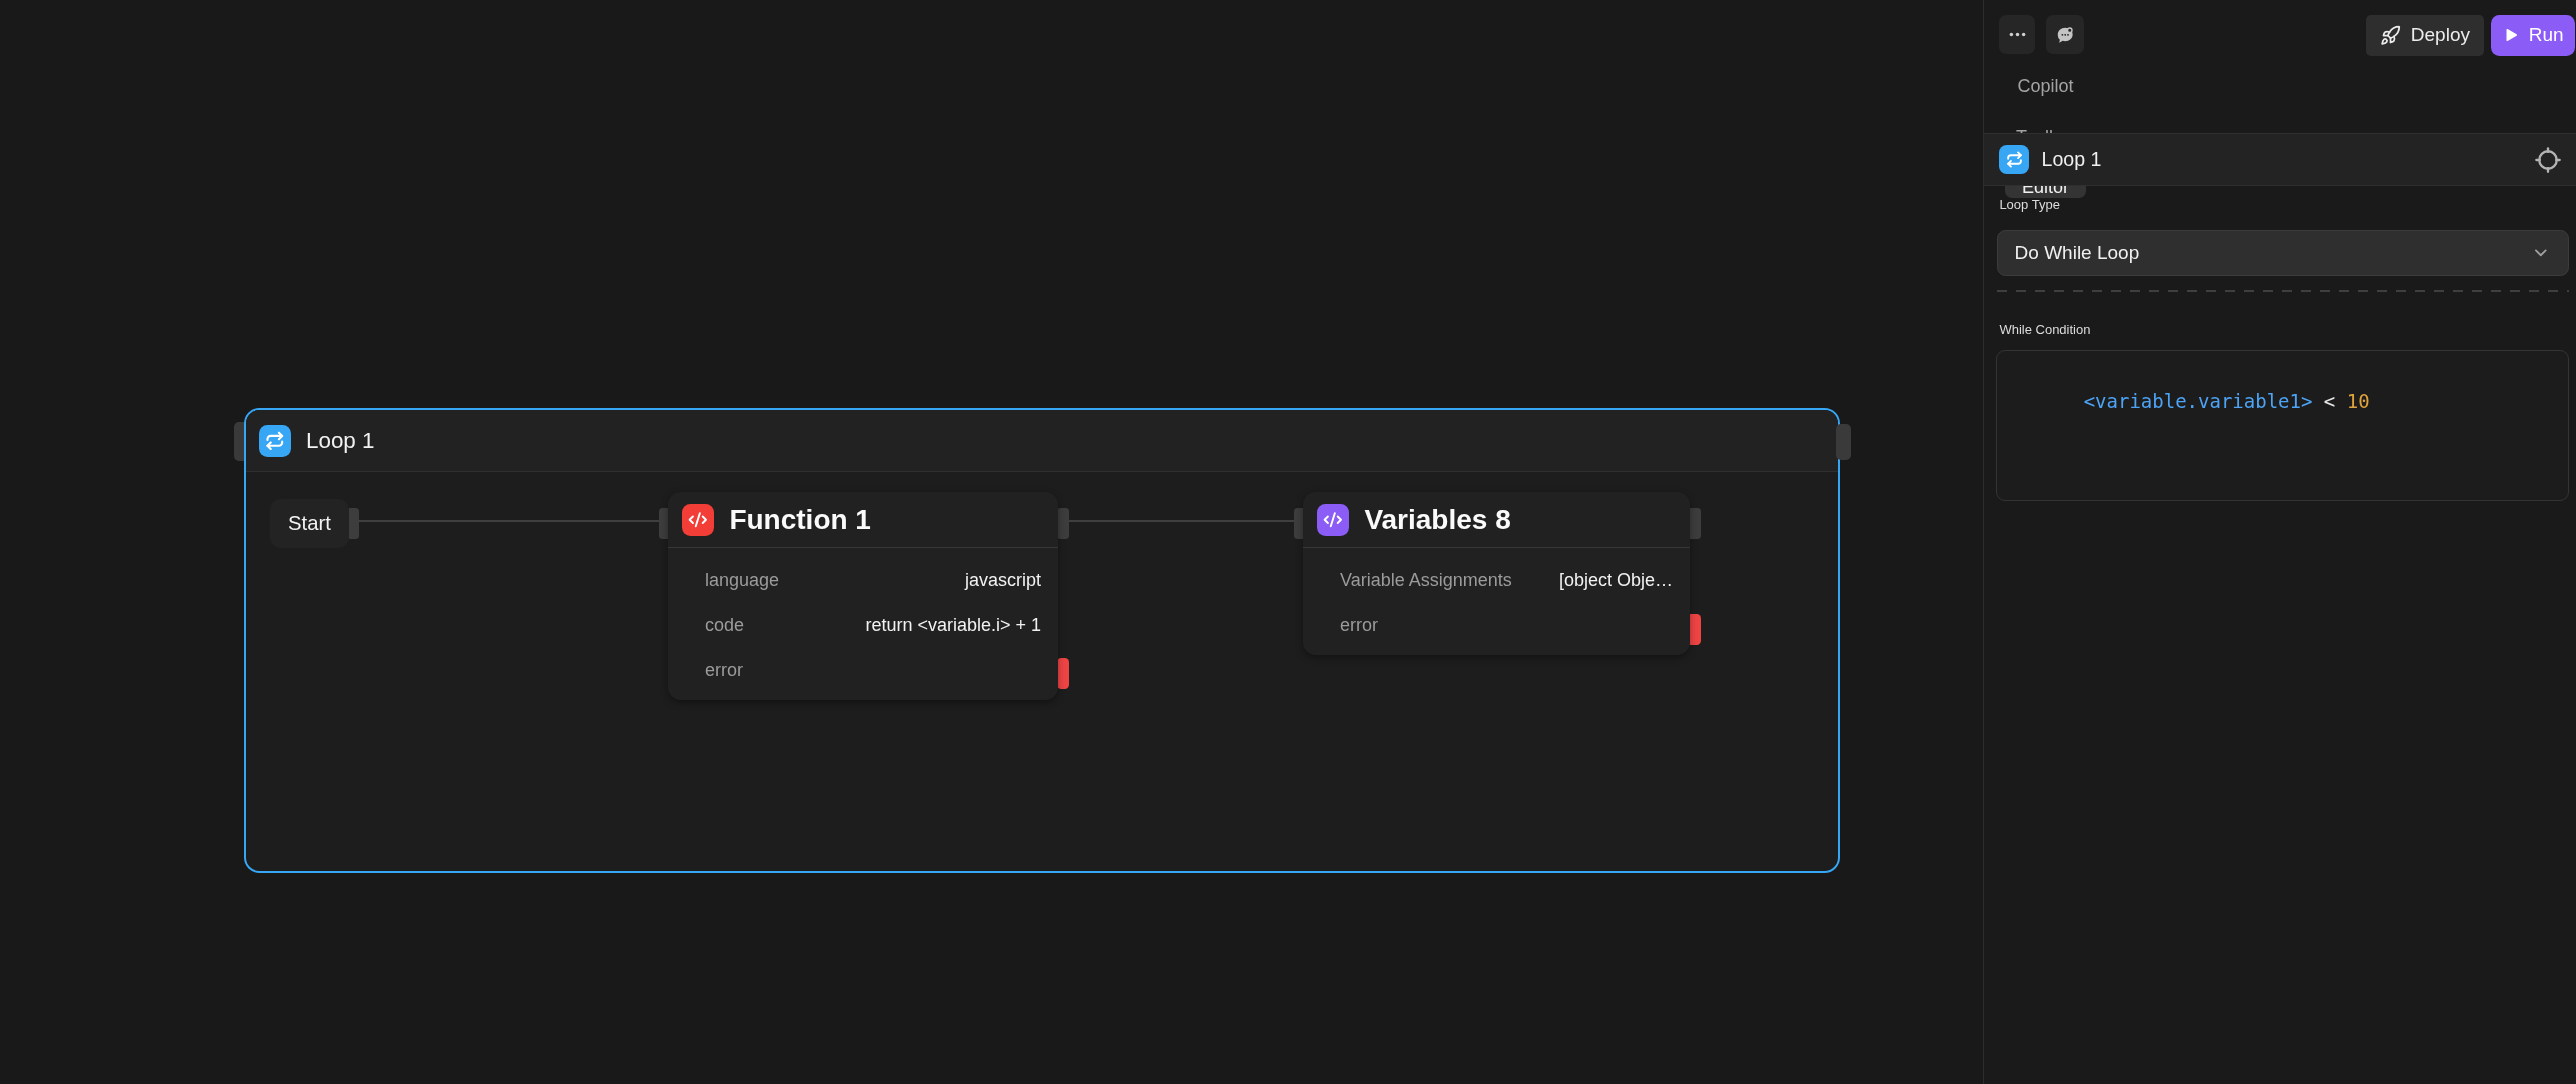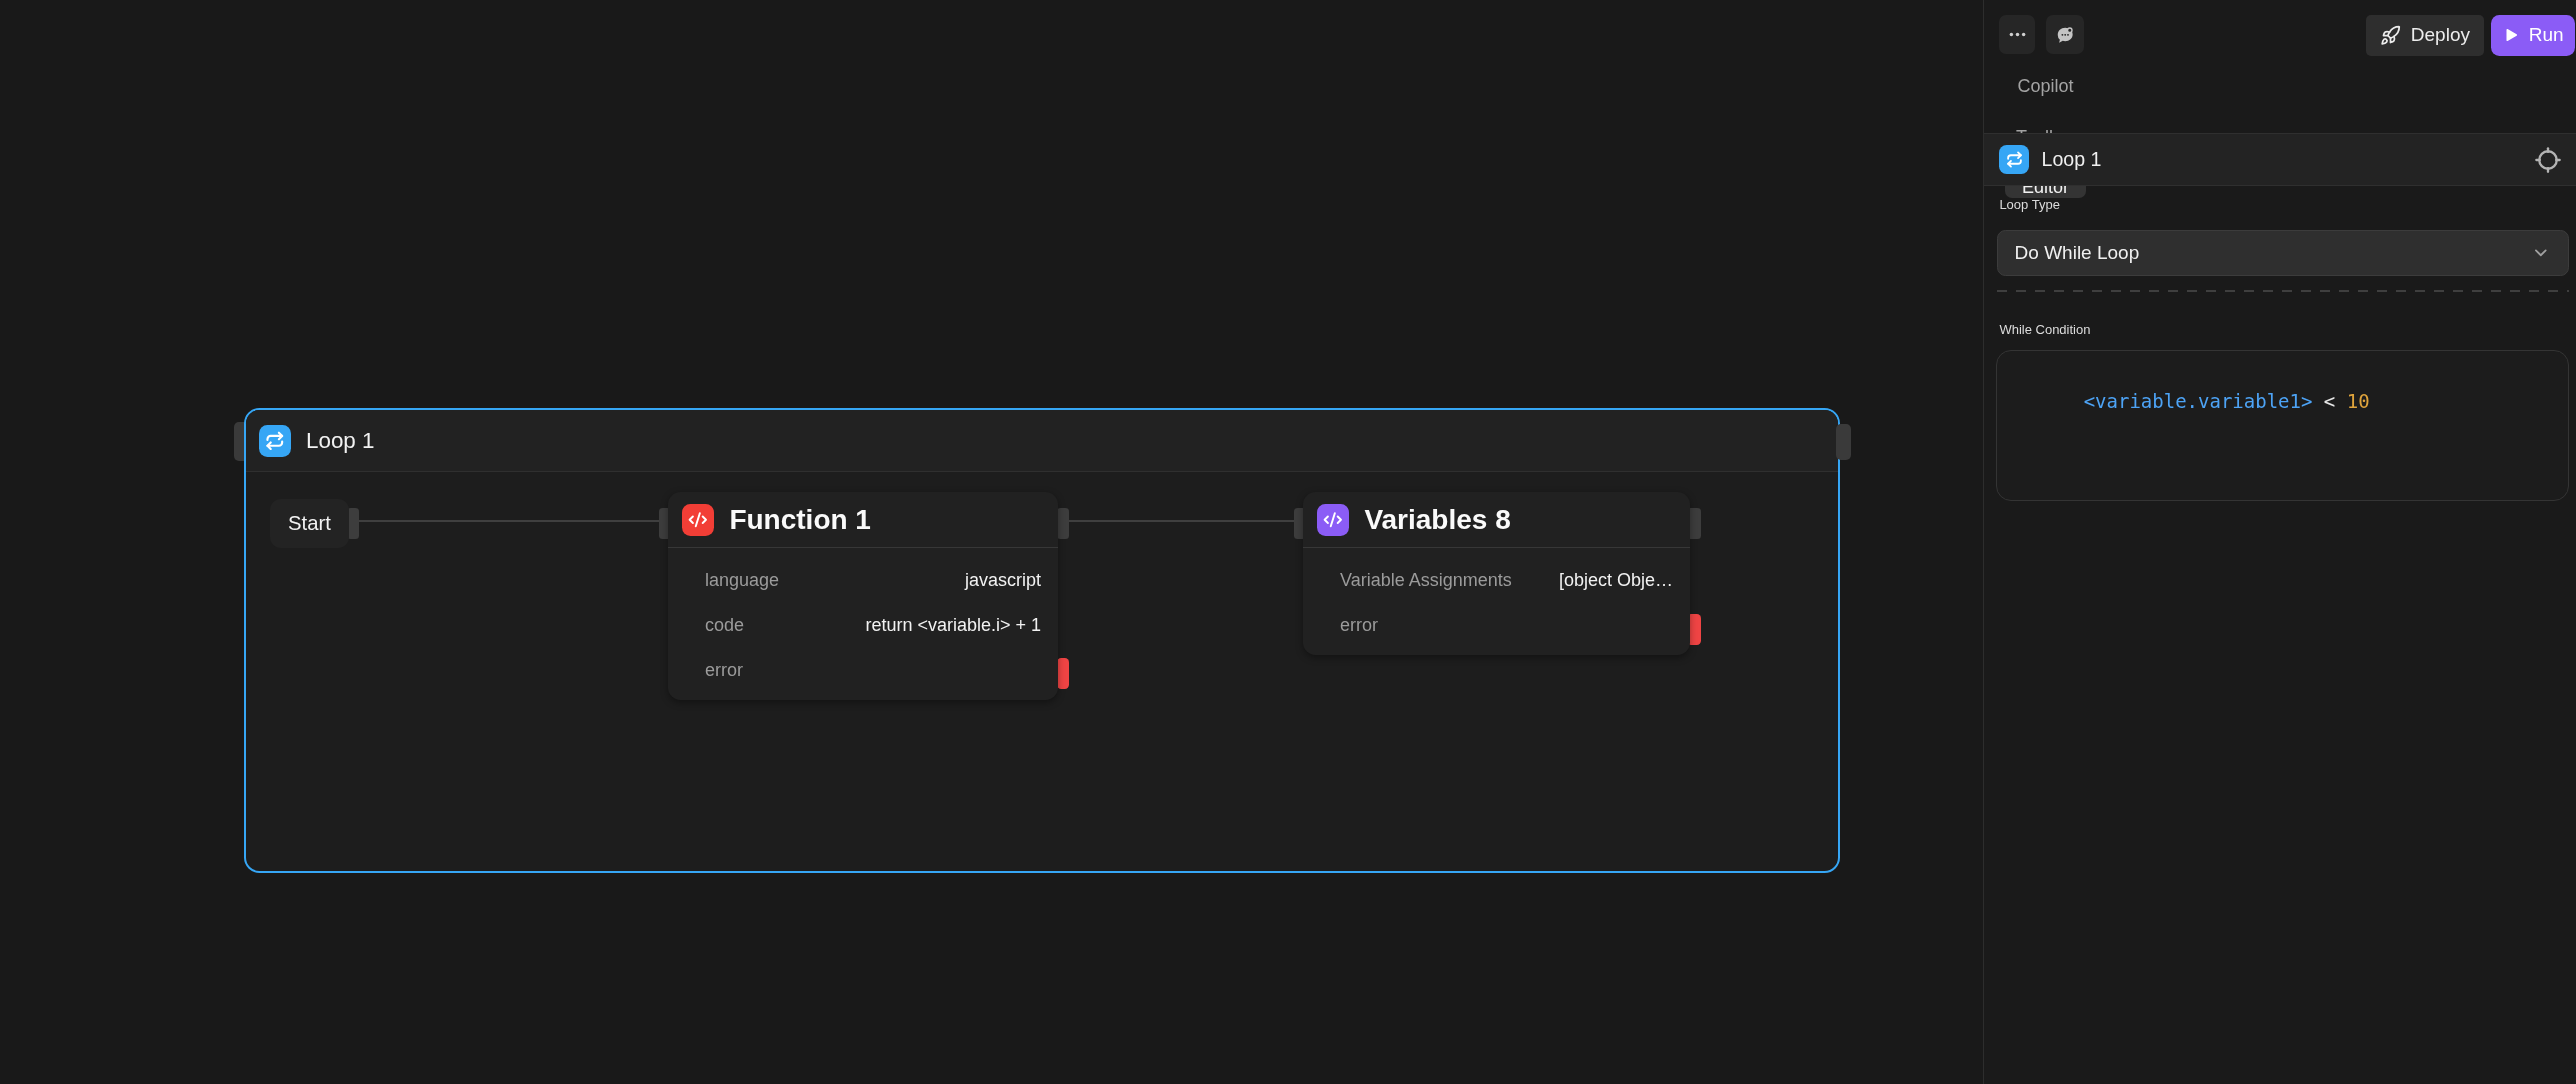--- a/index.html
+++ b/index.html
@@ -127,21 +127,21 @@
   }
   .dropdown-value { font-size:19px; color:#f0f0f0; }
 
   .dashed-divider {
     left:12.6px; top:290px; width:572px; height:2.1px;
     background:repeating-linear-gradient(90deg,#3f3f3f 0 9.8px,transparent 9.8px 19px);
   }
 
   .code-box {
     left:12px; top:350px; width:573px; height:151px;
-    background:#1c1c1c; border:1.4px solid #343434; border-radius:15px;
+    background:#1c1c1c; border:1.4px solid #343434; border-radius:9px;
     padding:17px 18px;
     font-family:"DejaVu Sans Mono", monospace; font-size:19px;
     white-space:pre;
   }
 
   svg { display:block; }
 </style>
 </head>
 <body>
 

